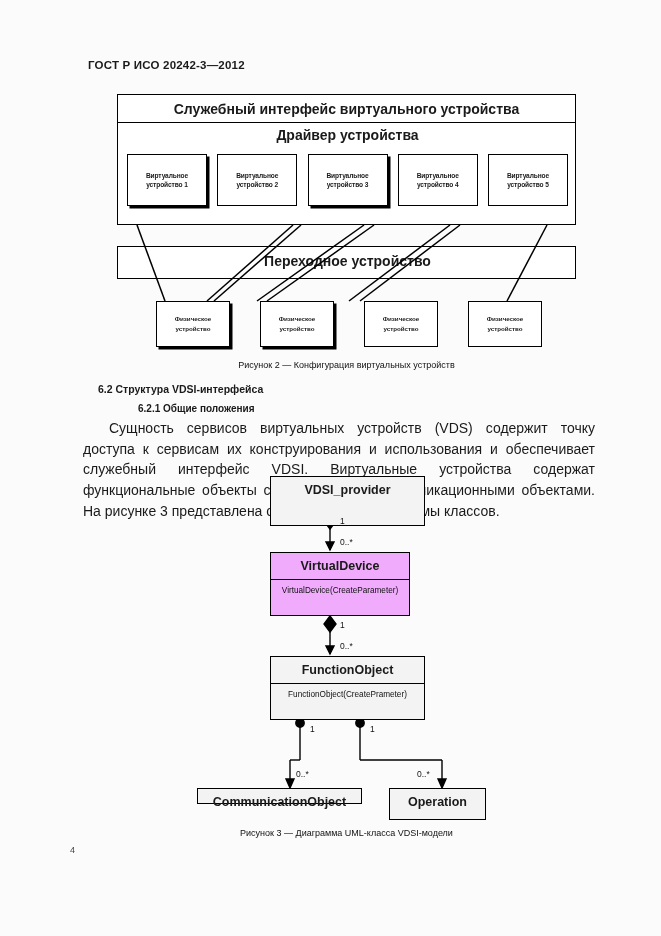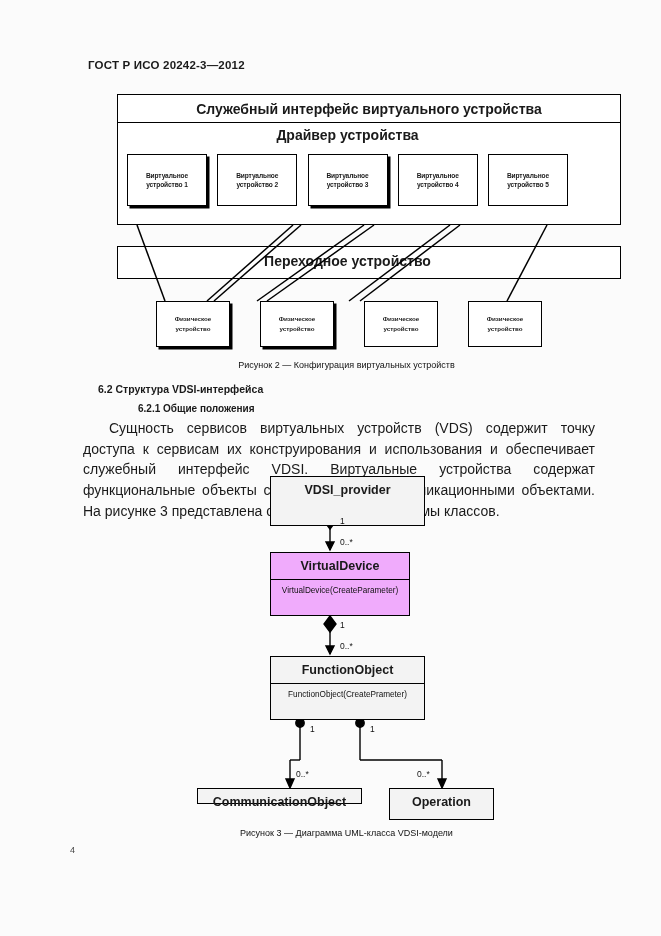--- a/index.html
+++ b/index.html
@@ -15,21 +15,21 @@
 
   
   .doc-header{
     position:absolute;left:88px;top:59px;
     font-size:11.5px;font-weight:bold;letter-spacing:0.2px;
   }
 
   
   .fig2{position:absolute;left:117px;top:94px;width:459px;height:262px;}
   .band{
-    position:absolute;left:0;width:504px;
+    position:absolute;left:0;width:459px;
     border:1.6px solid #000;background:#fff;
     box-sizing:border-box;
   }
   .band-title{
     top:0;height:30px;line-height:28px;text-align:center;
     font-size:14px;font-weight:bold;
   }
   .band-driver{
     top:28.4px;height:103px;
   }
@@ -212,21 +212,21 @@
     </div>
     <div class="mult" style="left:310px;top:258px;">1</div>
     <div class="mult" style="left:370px;top:258px;">1</div>
     <div class="mult" style="left:296px;top:303px;">0..*</div>
     <div class="mult" style="left:417px;top:303px;">0..*</div>
 
     <div class="uml-box" style="left:197px;top:322px;width:165px;height:16px;background:#f3f3f3;">
       <div class="uml-name">CommunicationObject</div>
     </div>
 
-    <div class="uml-box" style="left:389px;top:322px;width:105px;height:32px;background:#f3f3f3;">
+    <div class="uml-box" style="left:389px;top:322px;width:97px;height:32px;background:#f3f3f3;">
       <div class="uml-name">Operation</div>
     </div>
   </div>
 
   <div class="fig-caption" id="cap3">Рисунок 3 — Диаграмма UML-класса VDSI-модели</div>
 
   <div class="pageno">4</div>
 </div>
 
 </body></html>

